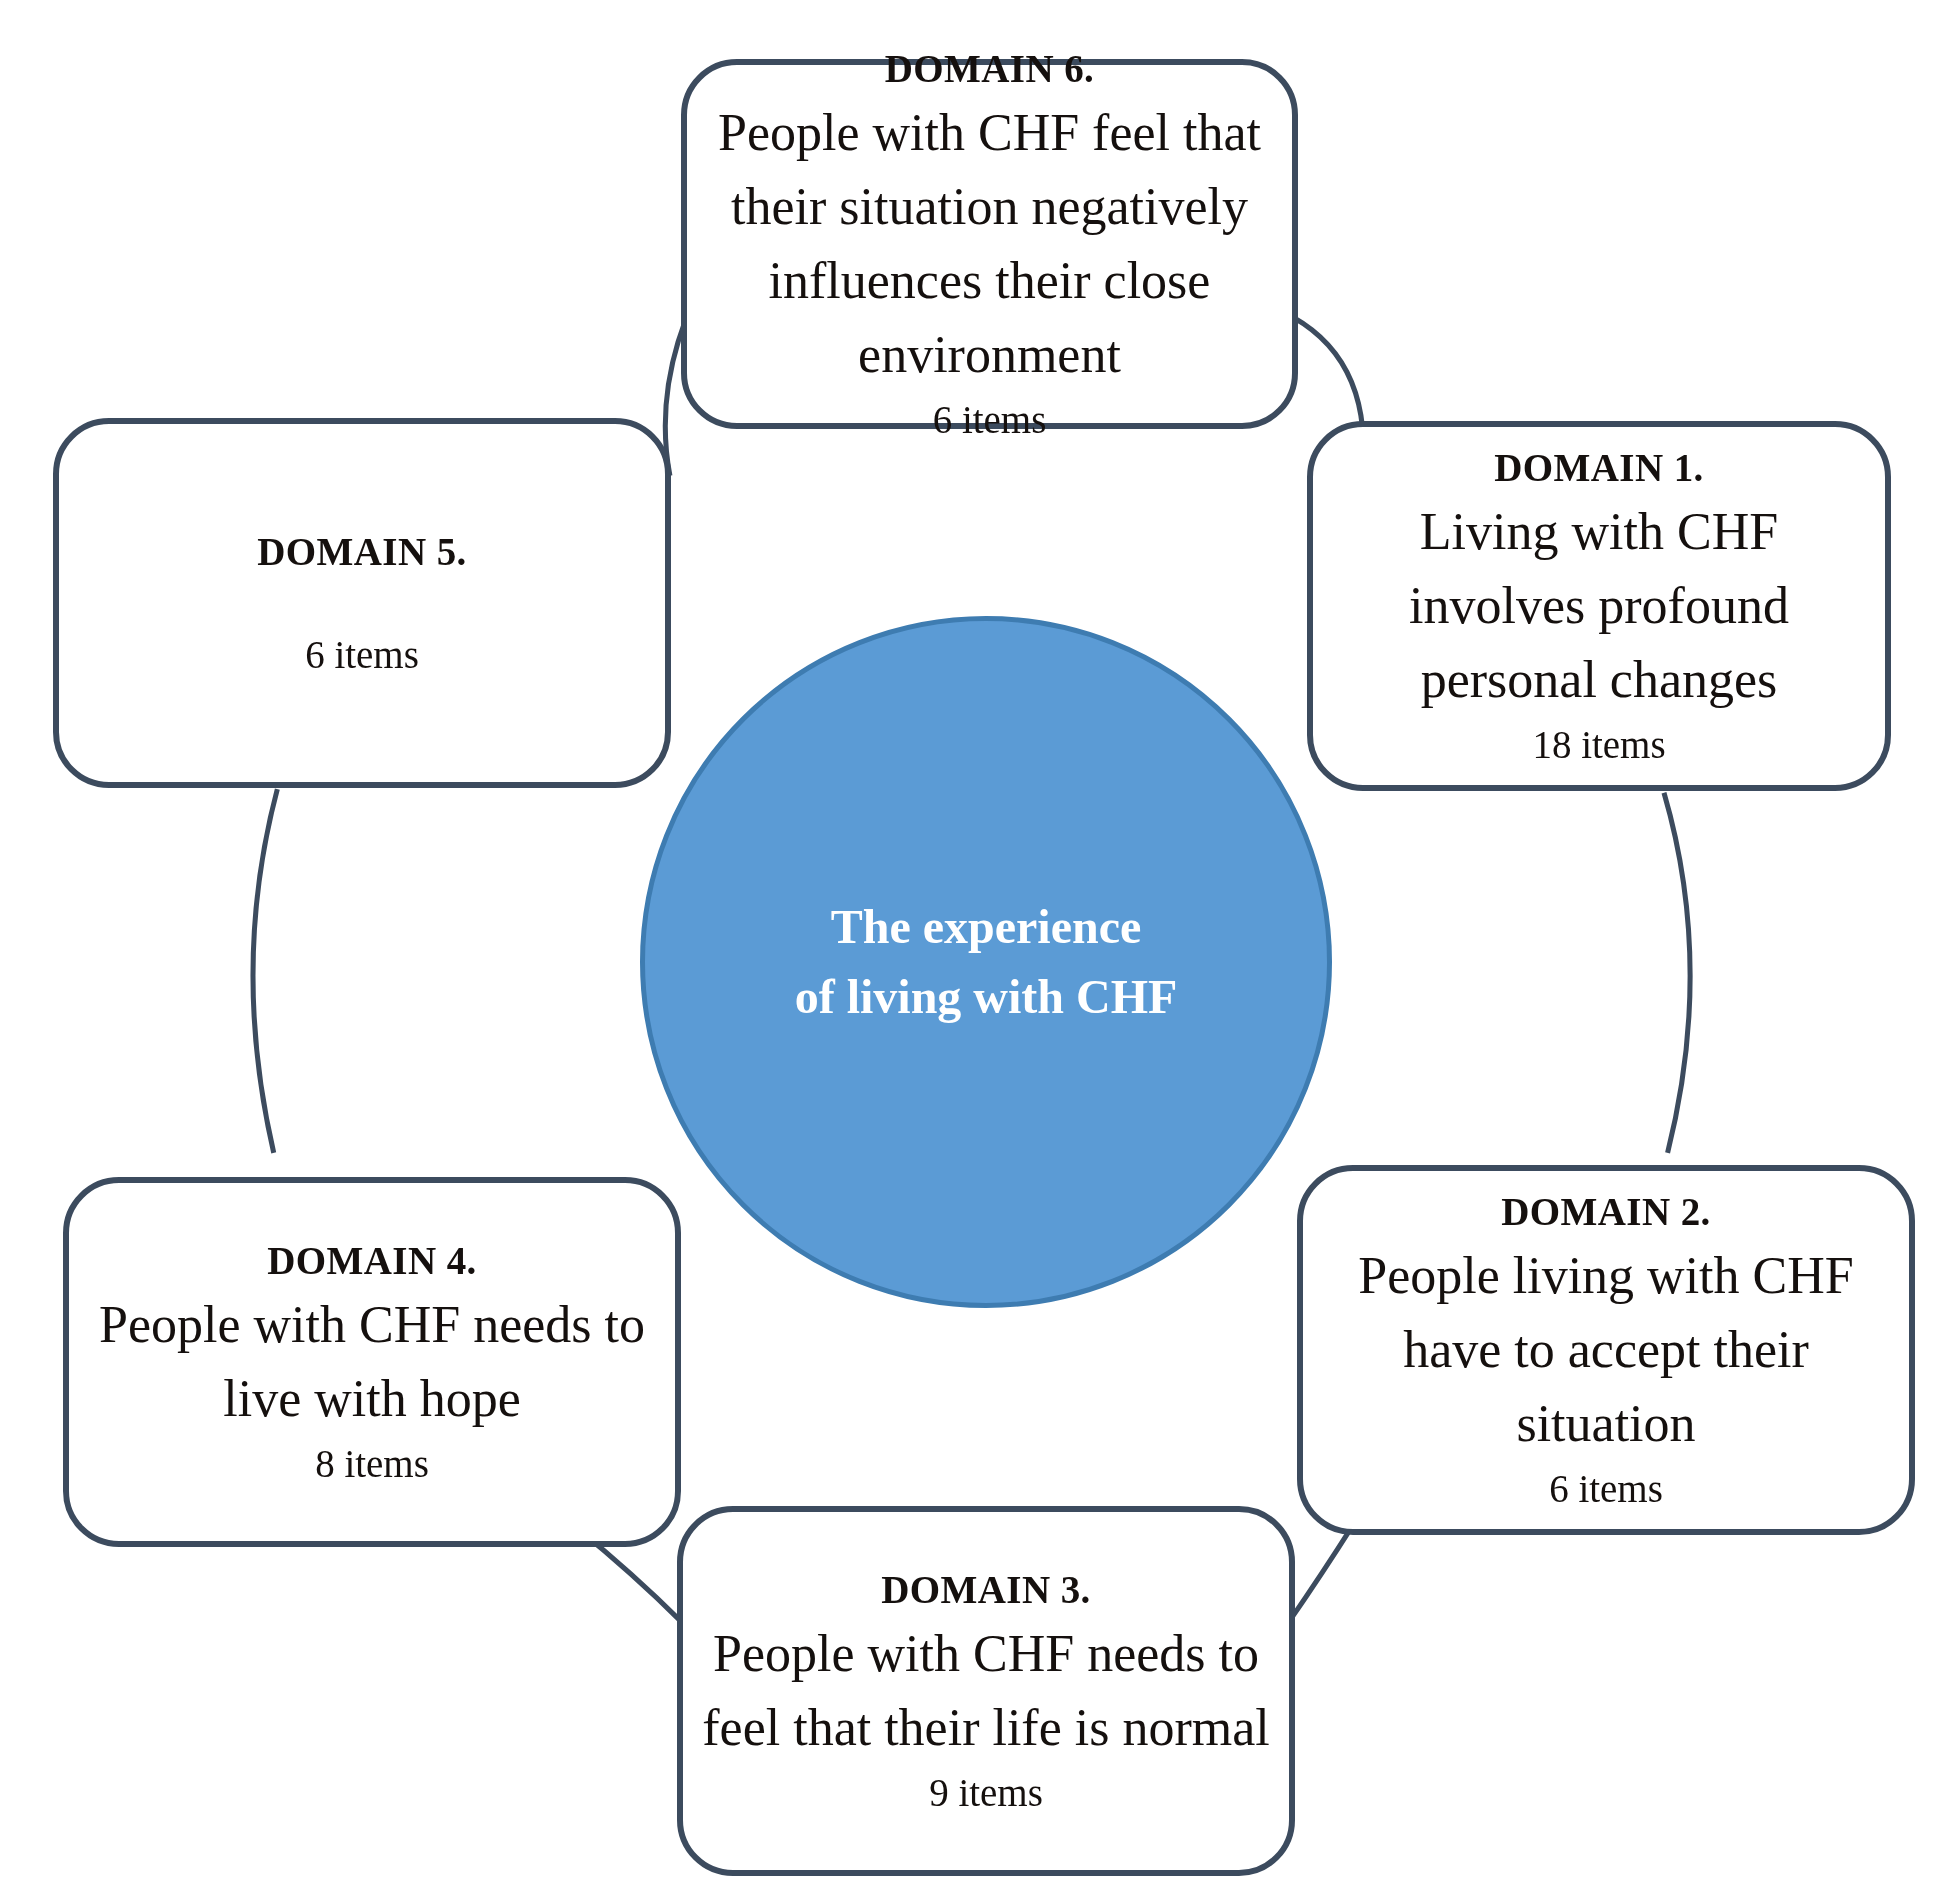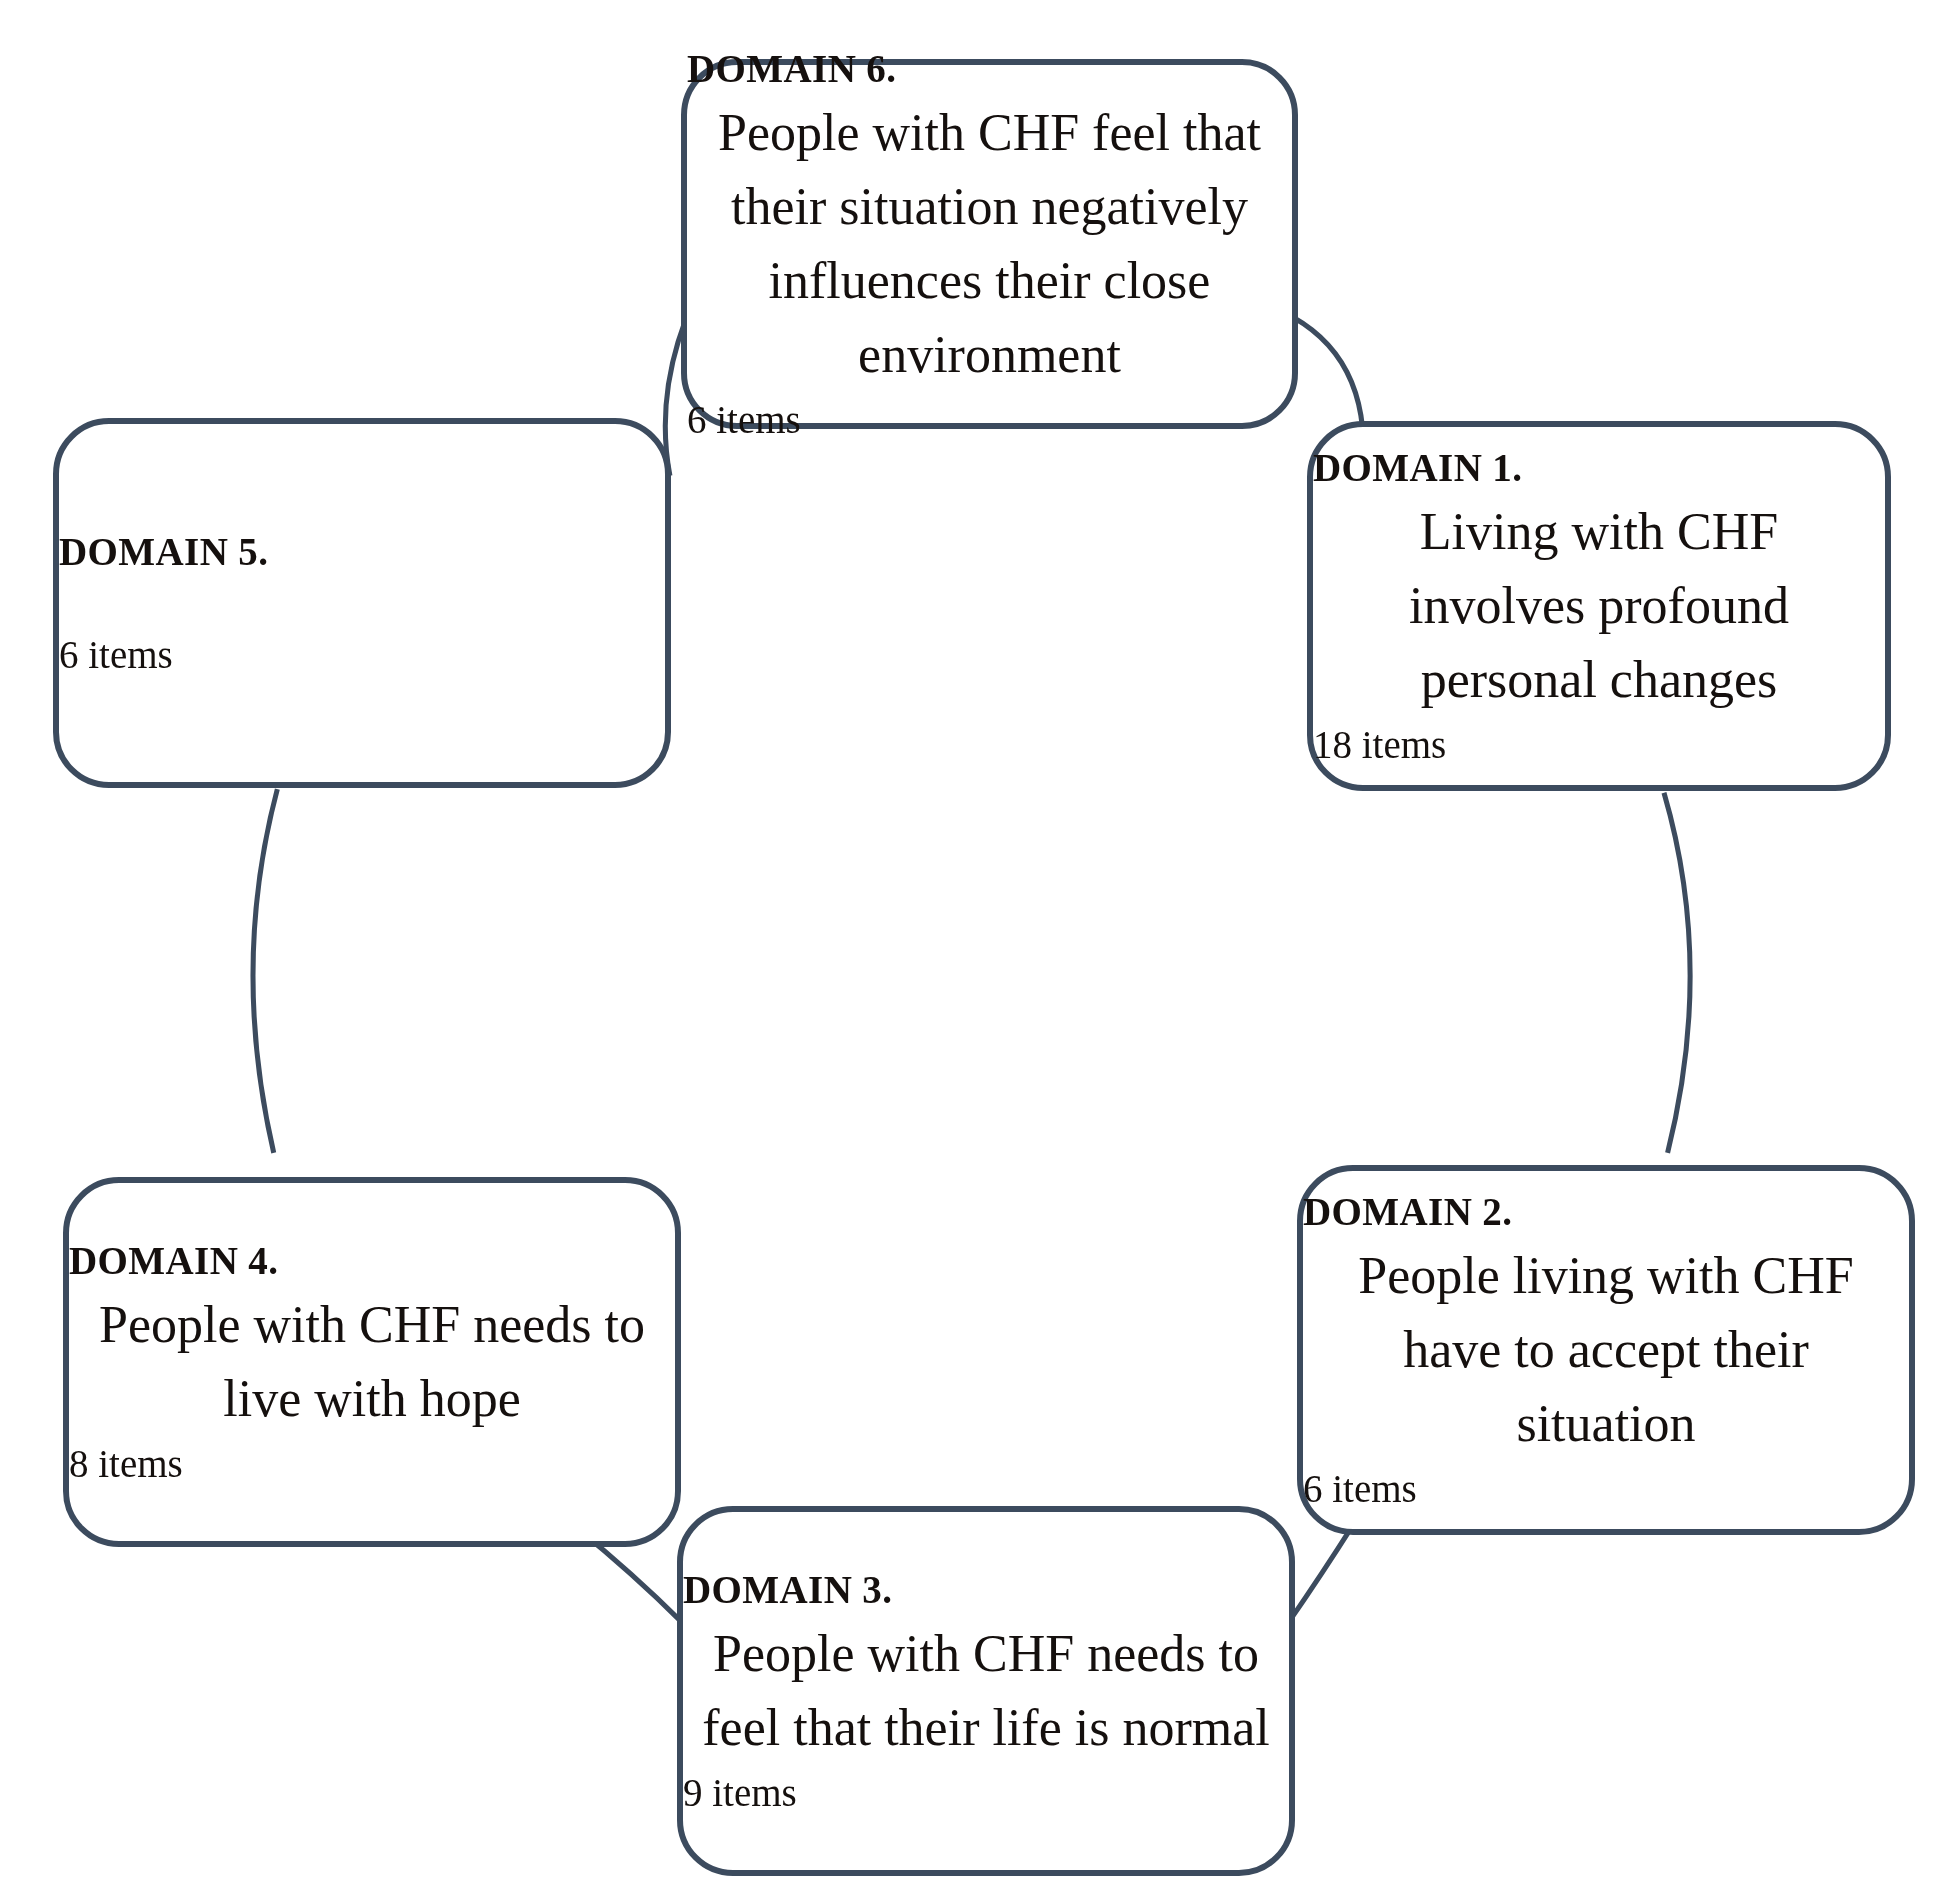--- a/index.html
+++ b/index.html
@@ -26,21 +26,21 @@
     pointer-events: none;
   }
   .domain-box {
     position: absolute;
     box-sizing: border-box;
     background: #ffffff;
     border: 6.5px solid #3c4b5e;
     border-radius: 56px;
     display: flex;
     flex-direction: column;
-    align-items: flex-start;
+    align-items: center;
     justify-content: center;
     text-align: center;
     color: #15100e;
     z-index: 3;
   }
   .domain-title {
     font-weight: bold;
     font-size: 39px;
     line-height: 1.42;
     letter-spacing: 0.4px;
@@ -135,15 +135,19 @@
     <div class="domain-desc">People living with CHF have to accept their situation</div>
     <div class="domain-items">6 items</div>
   </div>
 
   <div class="domain-box" id="box-d3">
     <div class="domain-title">DOMAIN 3.</div>
     <div class="domain-desc">People with CHF needs to feel that their life is normal</div>
     <div class="domain-items">9 items</div>
   </div>
 
+  <div id="center-circle">
+    <div id="center-label">The experience
+of living with CHF</div>
+  </div>
 
 </div>
 
 
 </body></html>

